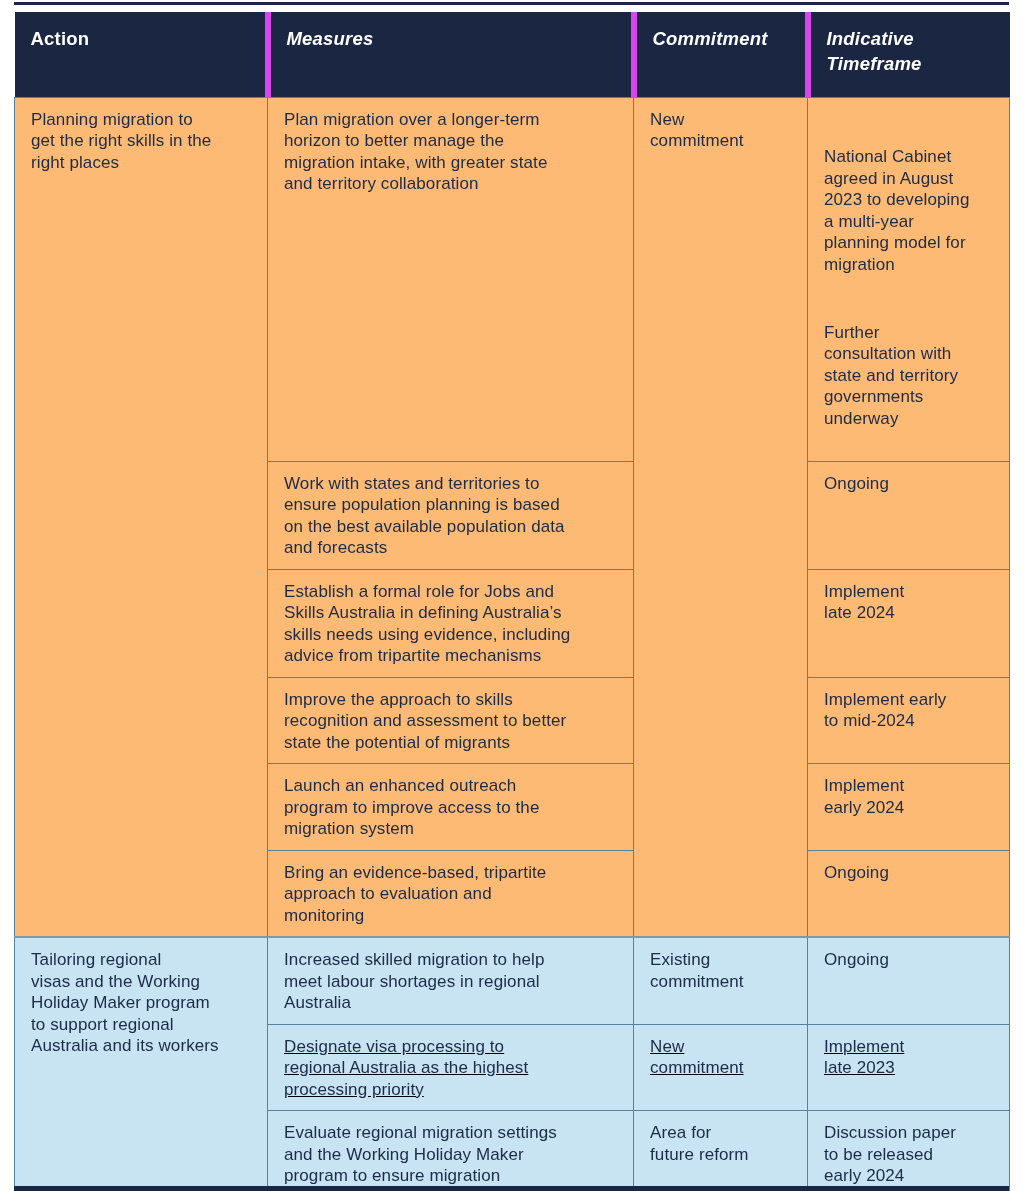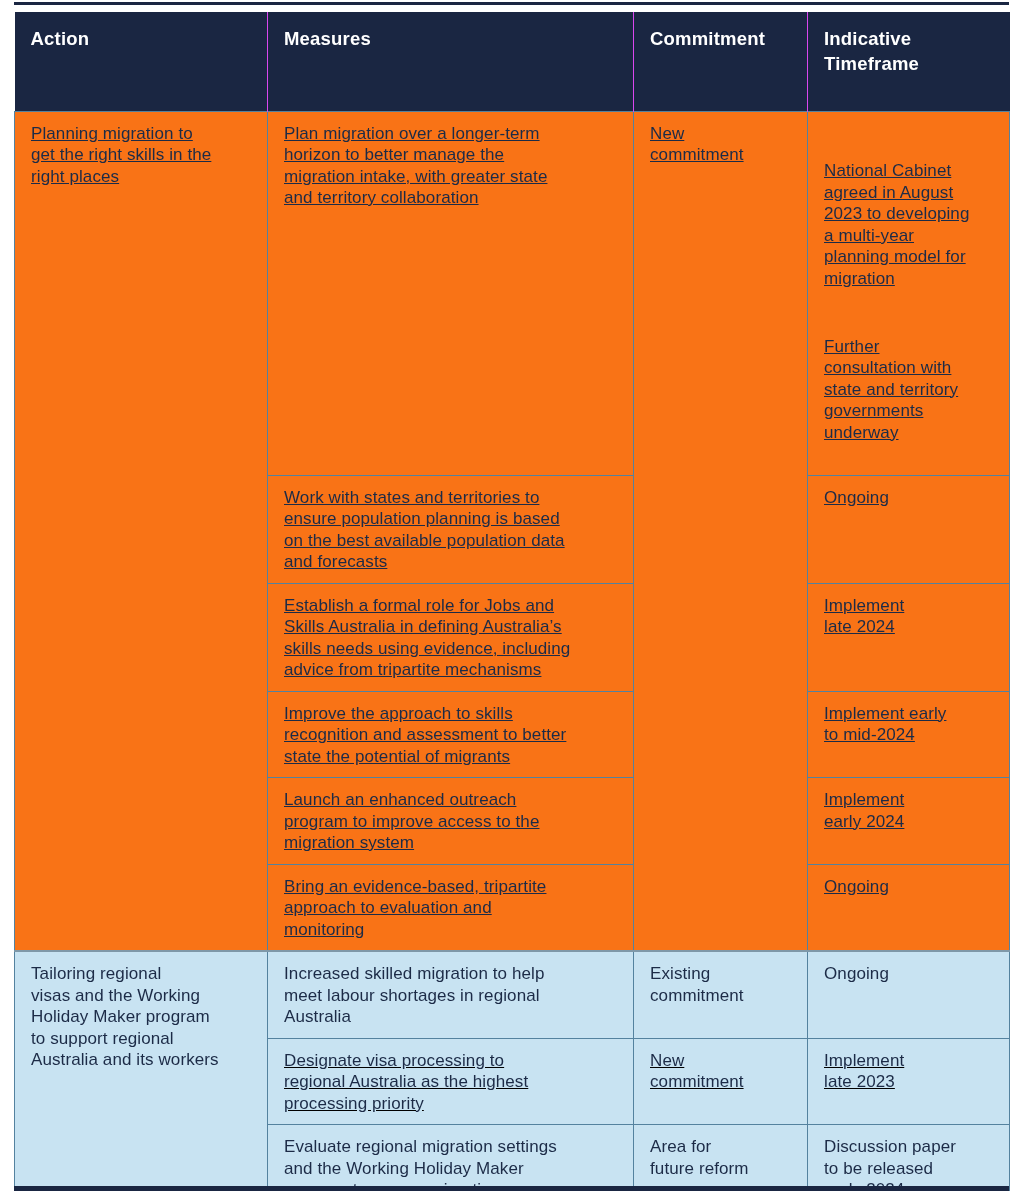--- a/index.html
+++ b/index.html
@@ -36,34 +36,34 @@
     color: #ffffff;
     text-align: left;
     vertical-align: top;
     font-size: 18.5px;
     font-weight: bold;
     line-height: 25px;
     letter-spacing: 0.2px;
     padding: 14px 14px 10px 16px;
     white-space: pre-line;
   }
-  th + th { border-left: 1px solid #d946ef; }
-  thead tr { height: 99px; }
+  th + th { border-left: 6px solid #d946ef; font-style: italic; }
+  thead tr { height: 85px; }
 
   td {
     vertical-align: top;
     font-size: 17px;
     line-height: 21.5px;
     color: #1c2b47;
     letter-spacing: 0.1px;
     padding: 11px 14px 10px 16px;
     white-space: pre-line;
     border: 1.5px solid #54829f;
   }
-  tr.g1 td { background: #f97316; text-decoration: underline; }
+  tr.g1 td { background: #fdba74; }
   tr.g2 td { background: #c8e3f2; }
   tr.block-start td { border-top: 2px solid #7f98a8; }
 
   td.timeframe p { margin: 16px 0 9px 0; white-space: pre-line; }
   td.timeframe p:last-child { margin-bottom: 0; }
 
   tr.r1 { height: 271px; }
   tr.r2 { height: 107px; }
   tr.r3 { height: 108px; }
   tr.r4 { height: 85px; }

